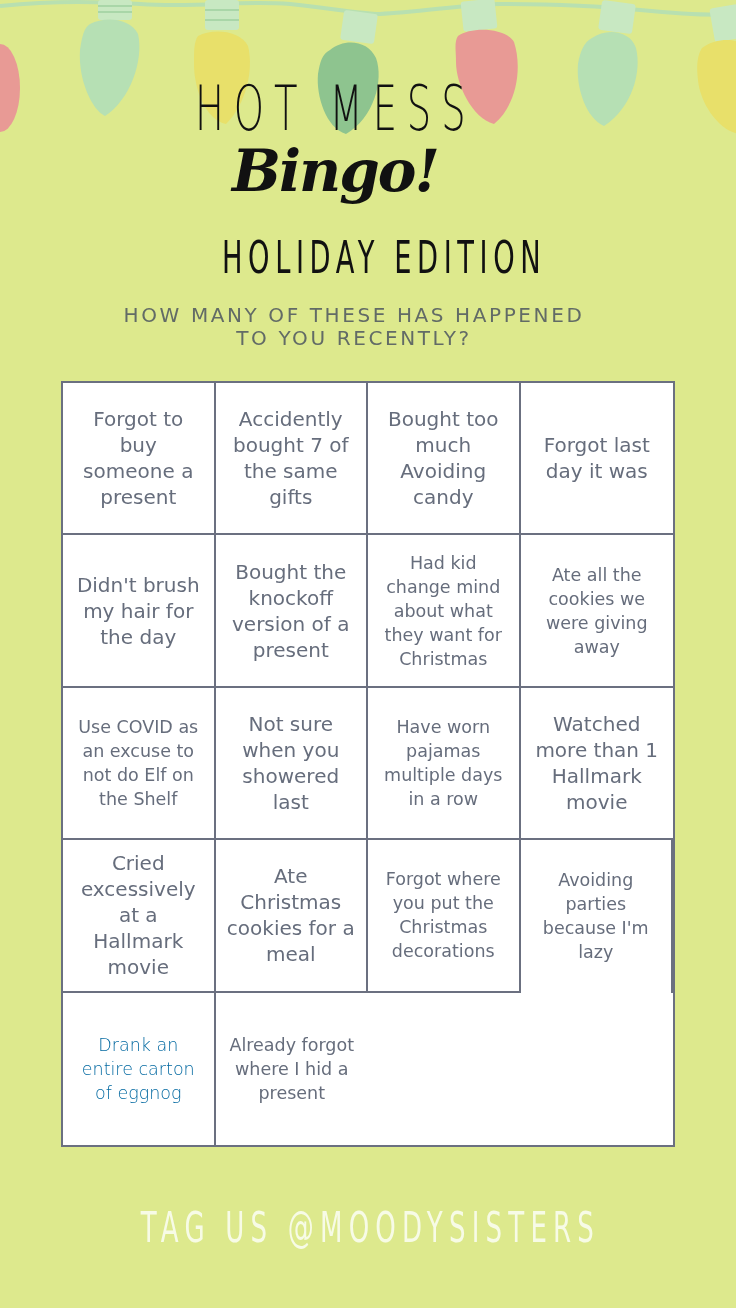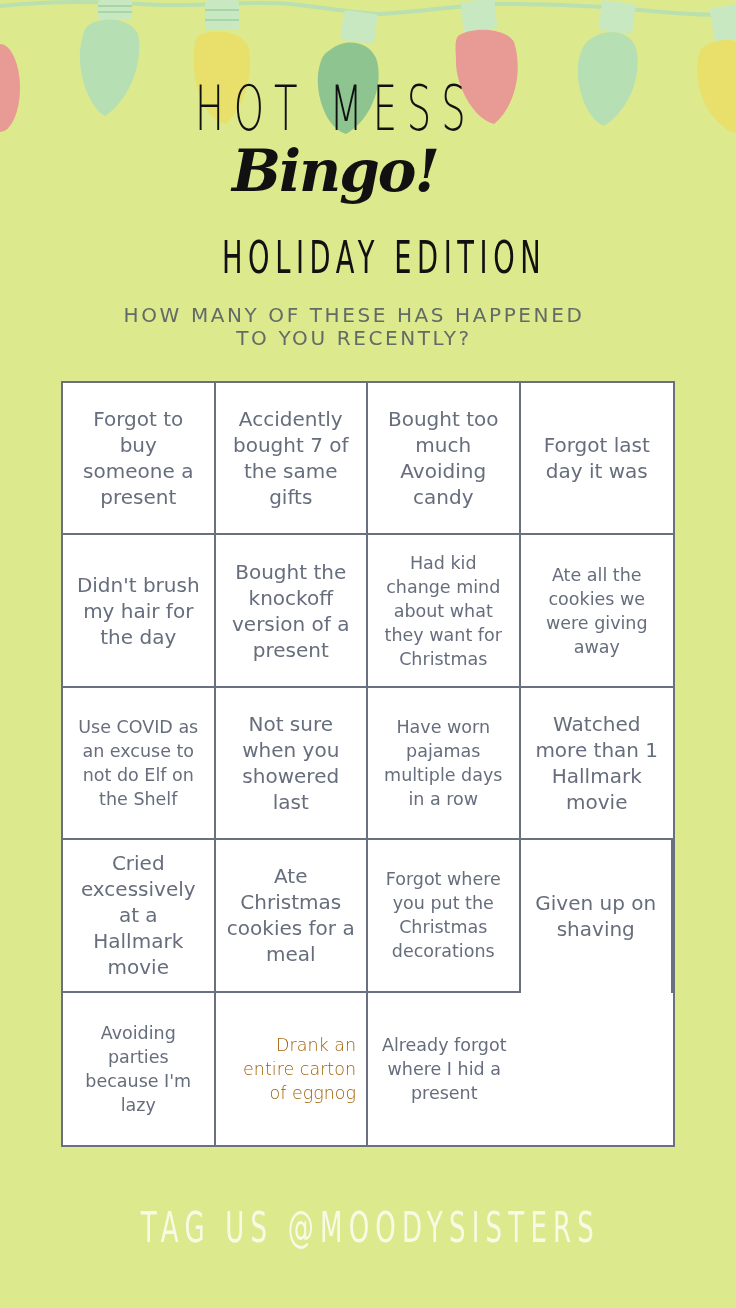--- a/index.html
+++ b/index.html
@@ -41,21 +41,21 @@
     display: grid; grid-template-columns: repeat(4, 1fr); grid-template-rows: repeat(5, 1fr);
     background: #fff; border: 2px solid #6b7080; box-sizing: border-box;
   }
   .cell {
     border-right: 2px solid #6b7080; border-bottom: 2px solid #6b7080;
     display: flex; align-items: center; justify-content: center; text-align: center;
     color: #666d7c; font-family: "DejaVu Sans", sans-serif;
     font-size: 20px; line-height: 26px; padding: 8px 10px; box-sizing: border-box;
   }
   .cell.small { font-size: 17.5px; line-height: 24px; }
-  .cell.thin { font-weight: 300; color: #a16207; text-align: right; }
+  .cell.thin { font-weight: 300; color: #0369a1; }
   .cell.c3 { border-right: none; }
   .cell.r4 { border-bottom: none; }
   .footer {
     position: absolute; left: 0; top: 1207px; width: 736px; text-align: center;
     color: #f7fbe6; font-family: "DejaVu Sans", sans-serif;
     font-size: 42px; letter-spacing: 10px; line-height: 1;
   }
   .footer span { display: inline-block; transform: scaleX(0.62); transform-origin: center top; white-space: nowrap; }
 </style>
 </head>
@@ -127,21 +127,20 @@
 
   <div class="cell small">Use COVID as an excuse to not do Elf on the Shelf</div>
   <div class="cell">Not sure when you showered last</div>
   <div class="cell small">Have worn pajamas multiple days in a row</div>
   <div class="cell c3">Watched more than 1 Hallmark movie</div>
 
   <div class="cell">Cried excessively at a Hallmark movie</div>
   <div class="cell">Ate Christmas cookies for a meal</div>
   <div class="cell small">Forgot where you put the Christmas decorations</div>
 
-  <div class="cell r4">Given up on shaving</div>
   <div class="cell r4 small">Avoiding parties because I'm lazy</div>
   <div class="cell r4 small thin">Drank an entire carton of eggnog</div>
   <div class="cell c3 r4 small">Already forgot where I hid a present</div>
 </div>
 
 <div class="footer">
   <span>TAG US @MOODYSISTERS</span>
 </div>
 
 </body></html>

